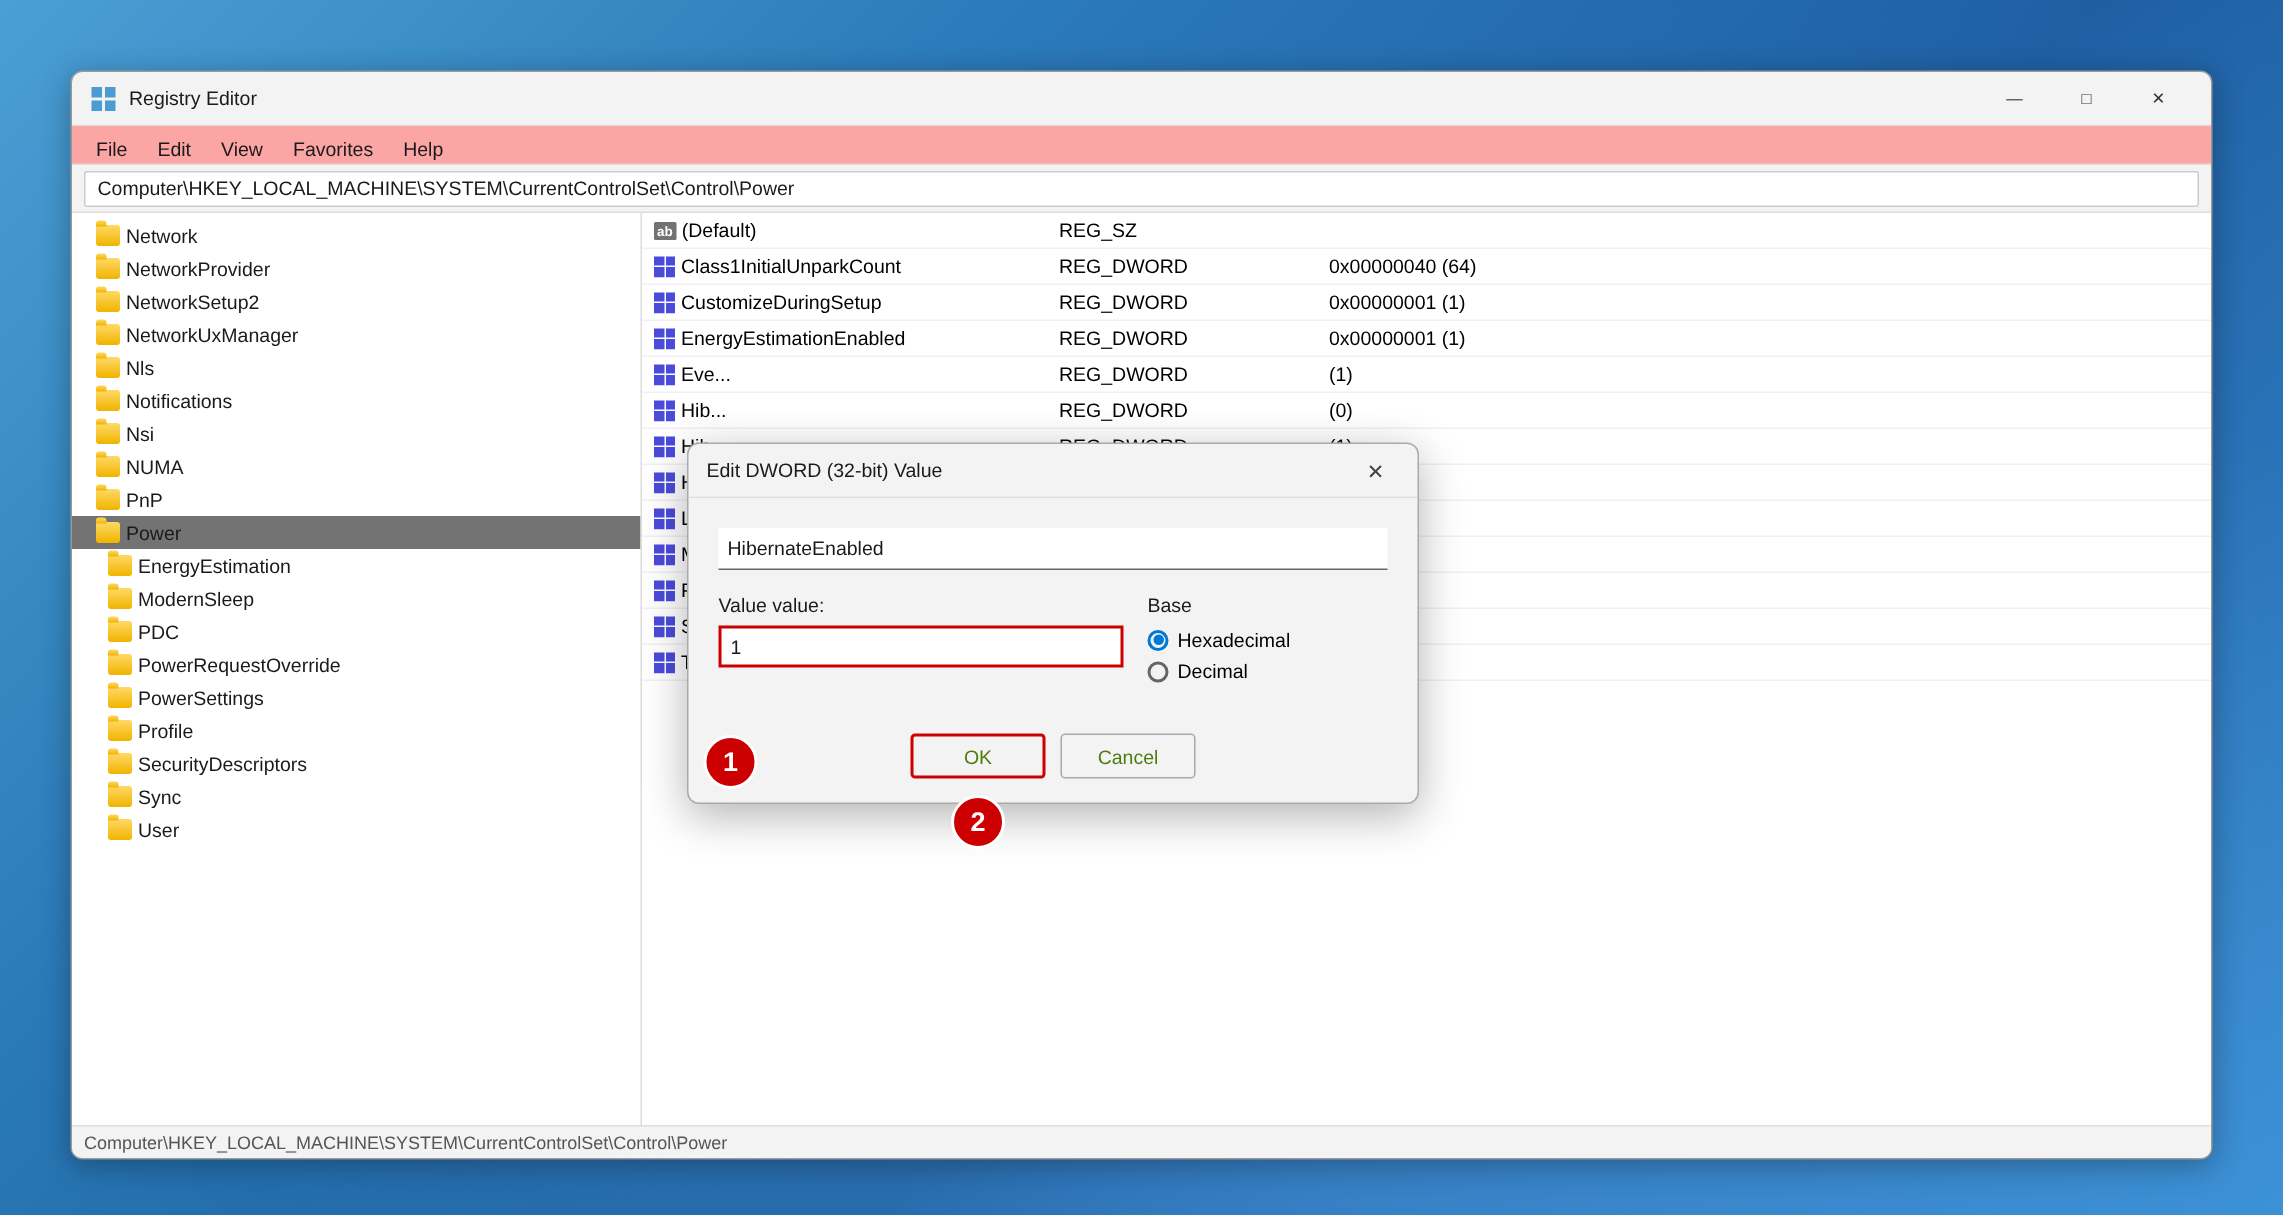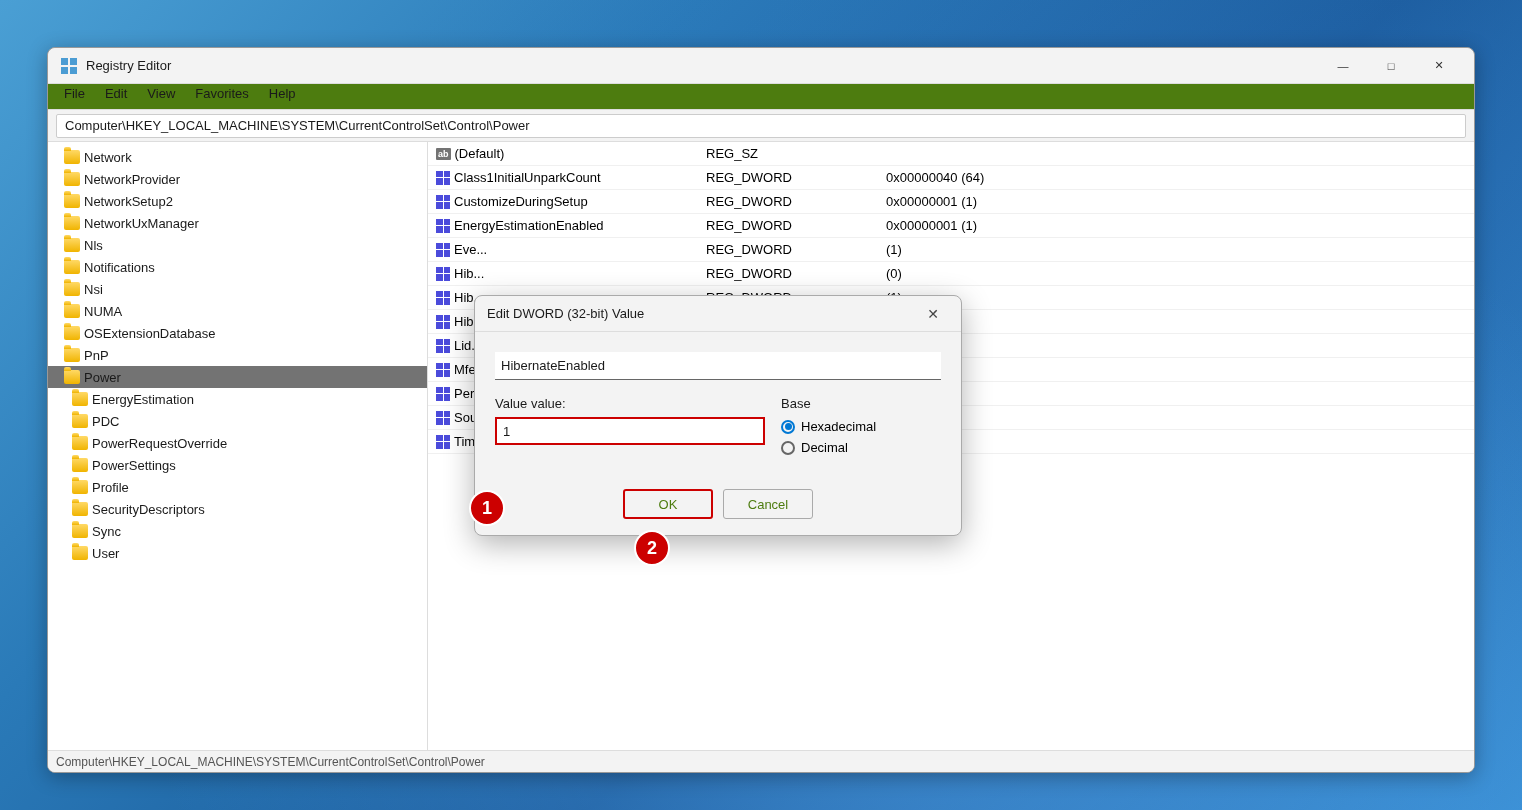--- a/index.html
+++ b/index.html
@@ -76,23 +76,23 @@
       justify-content: center;
       cursor: pointer;
       border-radius: 4px;
       font-size: 11px;
       color: #333;
     }
 
     
     .menu-bar {
       height: 26px;
-      background: #4d7c0f;
-      display: flex;
-      align-items: flex-start;
+      background: #fca5a5;
+      display: flex;
+      align-items: flex-end;
       padding: 0 8px;
       gap: 4px;
       border-bottom: 1px solid #ddd;
     }
     .menu-item {
       padding: 2px 8px;
       cursor: pointer;
       border-radius: 3px;
       font-size: 13px;
       color: #1a1a1a;
@@ -253,21 +253,21 @@
       position: absolute;
       top: 0; left: 0; right: 0; bottom: 0;
       pointer-events: none;
       display: flex;
       align-items: flex-start;
       justify-content: flex-start;
     }
     .dialog-box {
       position: absolute;
       top: 295px;
-      left: 474px;
+      left: 458px;
       width: 488px;
       background: #f3f3f3;
       border: 1px solid #aaa;
       border-radius: 8px;
       box-shadow: 0 8px 30px rgba(0,0,0,0.3);
       pointer-events: all;
     }
     .dialog-title-bar {
       height: 36px;
       display: flex;
@@ -484,33 +484,33 @@
       <div class="tree-item">
         <div class="folder-icon-yellow"></div>
         <span>Nsi</span>
       </div>
       <div class="tree-item">
         <div class="folder-icon-yellow"></div>
         <span>NUMA</span>
       </div>
       <div class="tree-item">
         <div class="folder-icon-yellow"></div>
-        <span>OSExtensionDatabase</span>
-      </div>
-      <div class="tree-item">
-        <div class="folder-icon-yellow"></div>
         <span>PnP</span>
       </div>
       <div class="tree-item selected">
         <div class="folder-icon-yellow"></div>
         <span>Power</span>
       </div>
       <div class="tree-item folder-item">
         <div class="folder-icon-yellow"></div>
         <span>EnergyEstimation</span>
+      </div>
+      <div class="tree-item folder-item">
+        <div class="folder-icon-yellow"></div>
+        <span>ModernSleep</span>
       </div>
       <div class="tree-item folder-item">
         <div class="folder-icon-yellow"></div>
         <span>PDC</span>
       </div>
       <div class="tree-item folder-item">
         <div class="folder-icon-yellow"></div>
         <span>PowerRequestOverride</span>
       </div>
       <div class="tree-item folder-item">

